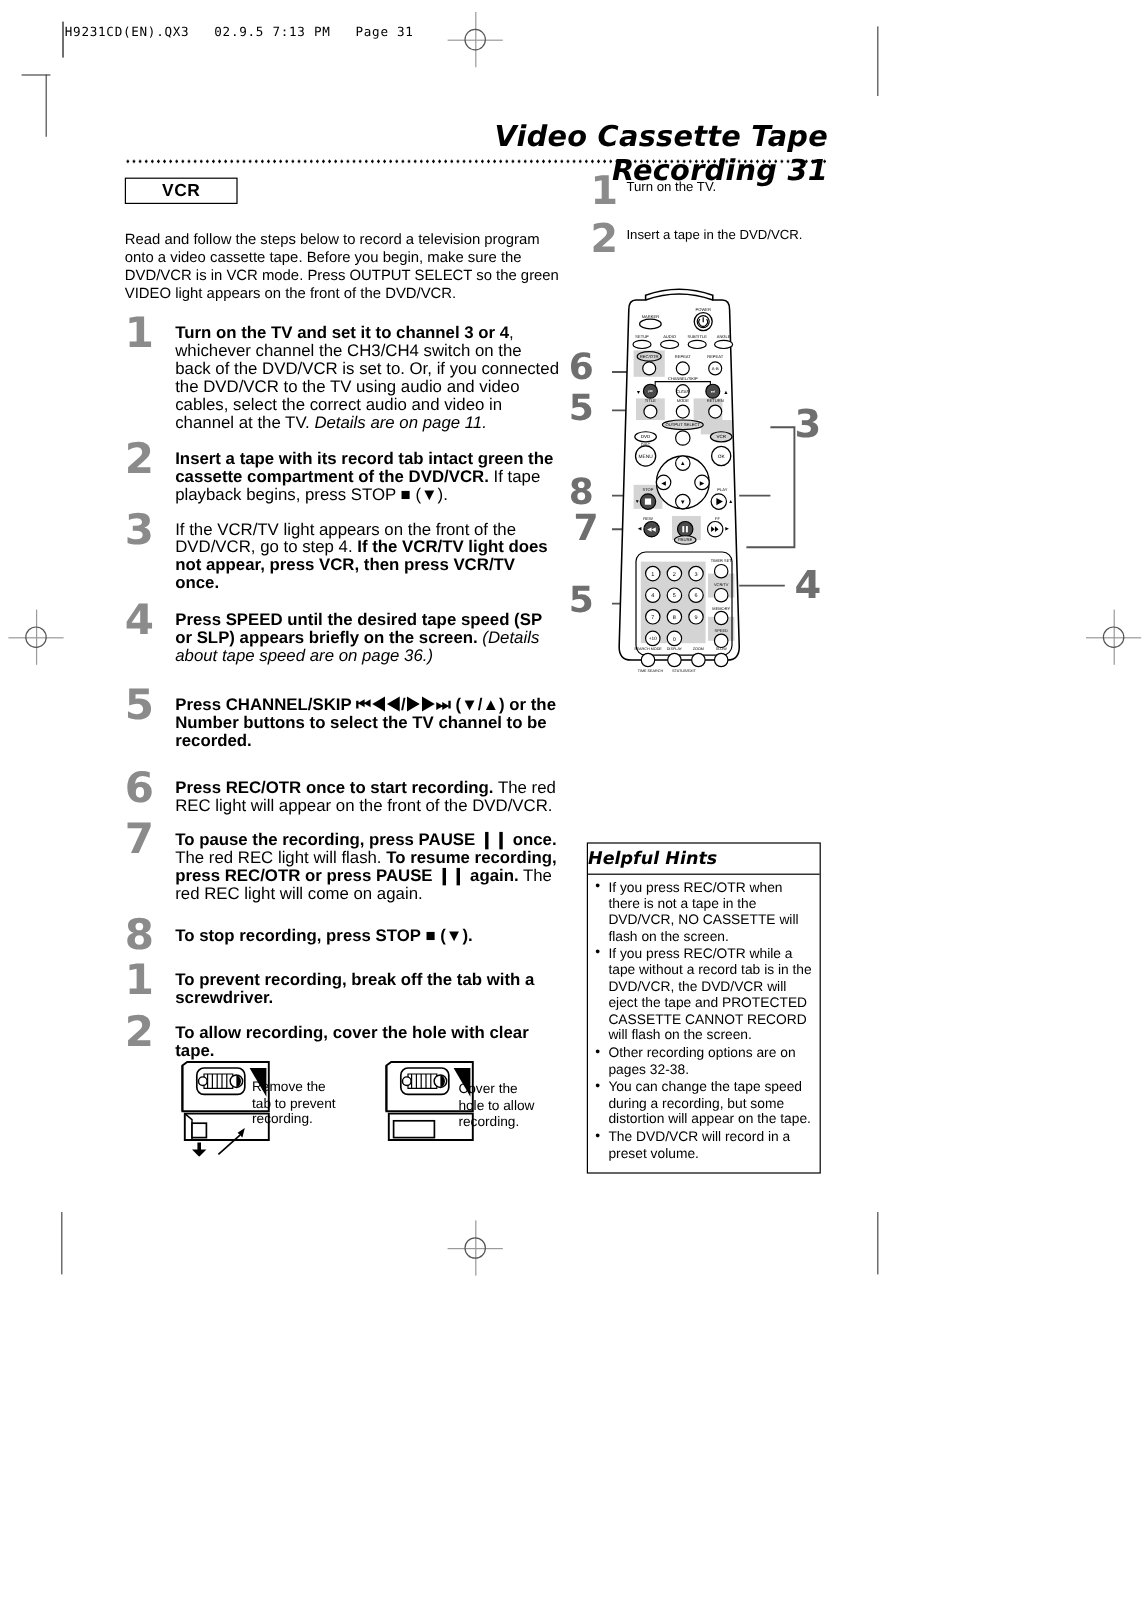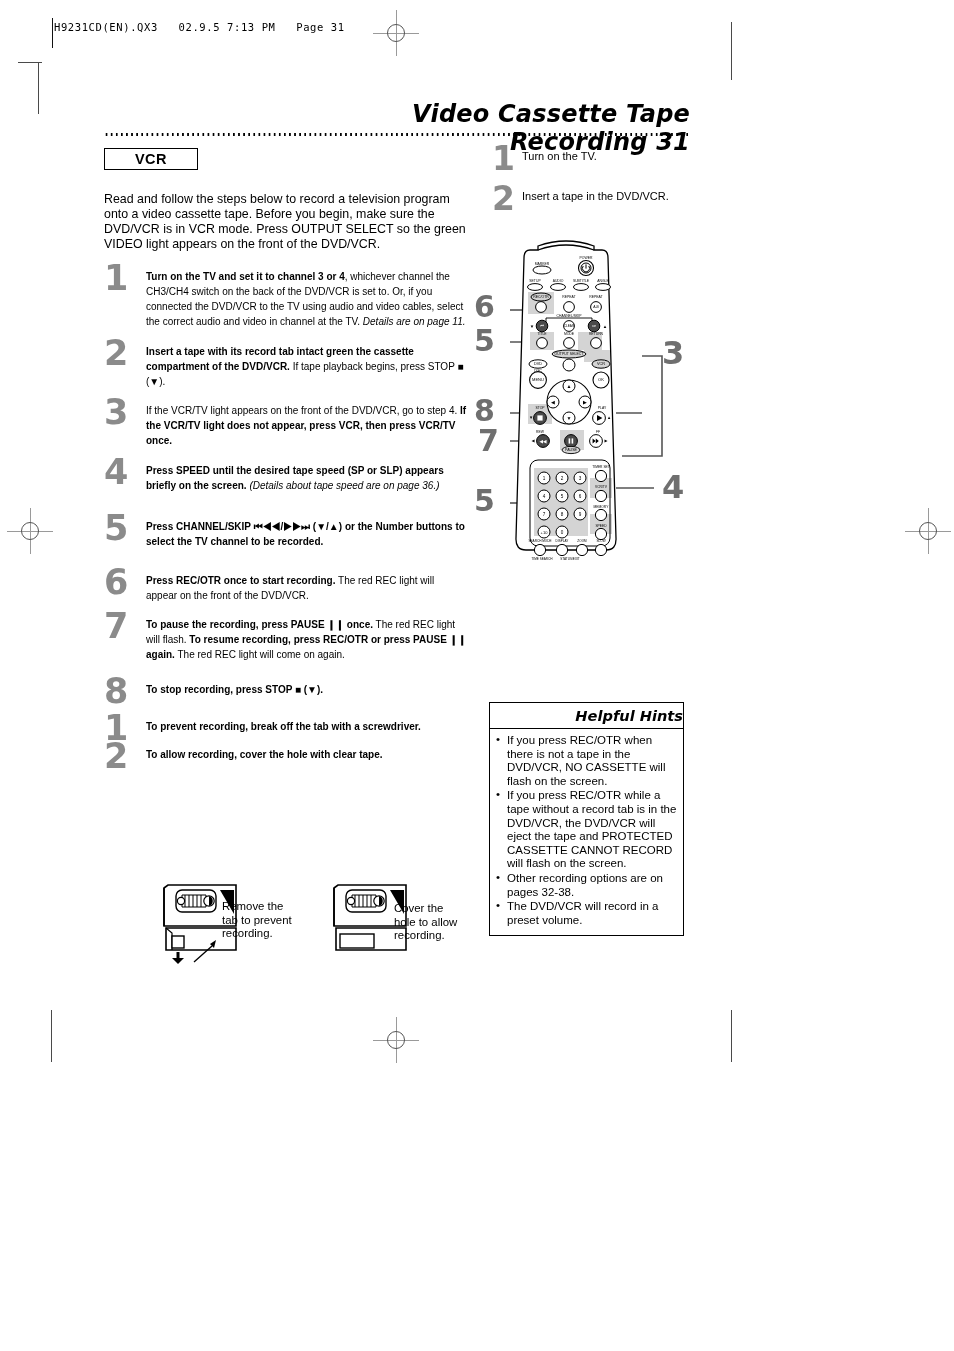--- a/index.html
+++ b/index.html
@@ -33,41 +33,41 @@
   
   .vcrbox{width:92px;height:20px;border:1.6px solid #000;display:flex;align-items:center;
           justify-content:center;font-weight:bold;font-size:14.5px;letter-spacing:.5px;}
 
   .intro{margin-top:22px;font-size:12.4px;line-height:15.1px;color:#000;}
 
   
   .step{position:relative;padding-left:42px;margin-top:13px;}
   .step .num{position:absolute;left:0;top:-9px;font-family:"DejaVu Sans","Liberation Sans",sans-serif;
              font-weight:bold;font-size:35px;line-height:35px;color:#8b8b8b;}
-  .step .txt{font-size:10px;line-height:14.9px;}
+  .step .txt{font-size:14px;line-height:14.9px;}
   .b{font-weight:bold;}
   .i{font-style:italic;}
 
   h2.sec{font-size:14.2px;font-weight:bold;margin:26px 0 1px 0;}
   .secp{font-size:12.4px;line-height:15.1px;}
 
   
   .rstep{position:relative;padding-left:34px;min-height:32px;margin-bottom:2px;}
   .rstep .num{position:absolute;left:4px;top:-6px;font-family:"DejaVu Sans","Liberation Sans",sans-serif;
               font-weight:bold;font-size:33px;line-height:33px;color:#8b8b8b;}
   .rstep .txt{font-size:11px;line-height:13.4px;padding-top:2px;}
 
   
-  .cassrow{position:absolute;left:158px;top:884px;width:330px;height:80px;}
+  .cassrow{position:absolute;left:146px;top:884px;width:330px;height:80px;}
   .cassitem{position:absolute;top:0;}
   .casscap{position:absolute;font-size:11.4px;line-height:13.6px;}
 
   
   .hints{position:absolute;left:489px;top:702px;width:193px;border:1.6px solid #000;background:#fff;}
-  .hints .hd{border-bottom:1.6px solid #000;text-align:right;font-style:italic;font-weight:bold;
+  .hints .hd{border-bottom:1.6px solid #000;text-align:left;font-style:italic;font-weight:bold;
              font-size:14.6px;padding:4px 0 4px;font-family:"DejaVu Sans","Liberation Sans",sans-serif;}
   .hints ul{margin:0;padding:5px 6px 7px 6px;list-style:none;}
   .hints li{position:relative;padding-left:11px;font-size:11.5px;line-height:13.6px;
             margin-bottom:1px;}
   .hints li:before{content:"\2022";position:absolute;left:0;top:-1px;font-style:normal;}
 
   
   .remote-wrap{position:absolute;left:466px;top:238px;width:240px;height:380px;}
   .callout{position:absolute;font-family:"DejaVu Sans","Liberation Sans",sans-serif;font-weight:bold;
            font-size:30px;line-height:30px;color:#6f6f6f;}
@@ -406,17 +406,18 @@
     <div class="callout" style="left:8px;top:248px;">5</div>
     <div class="callout" style="left:196px;top:234px;font-size:32px;">4</div>
   </div>
 
   <div class="hints">
     <div class="hd">Helpful Hints</div>
     <ul>
       <li>If you press REC/OTR when there is not a tape in the DVD/VCR, NO CASSETTE will flash on the screen.</li>
       <li>If you press REC/OTR while a tape without a record tab is in the DVD/VCR, the DVD/VCR will eject the tape and PROTECTED CASSETTE CANNOT RECORD will flash on the screen.</li>
       <li>Other recording options are on pages 32-38.</li>
+      <li>You can change the tape speed during a recording, but some distortion will appear on the tape.</li>
       <li>The DVD/VCR will record in a preset volume.</li>
     </ul>
   </div>
 
 </div>
 
 </body></html>

